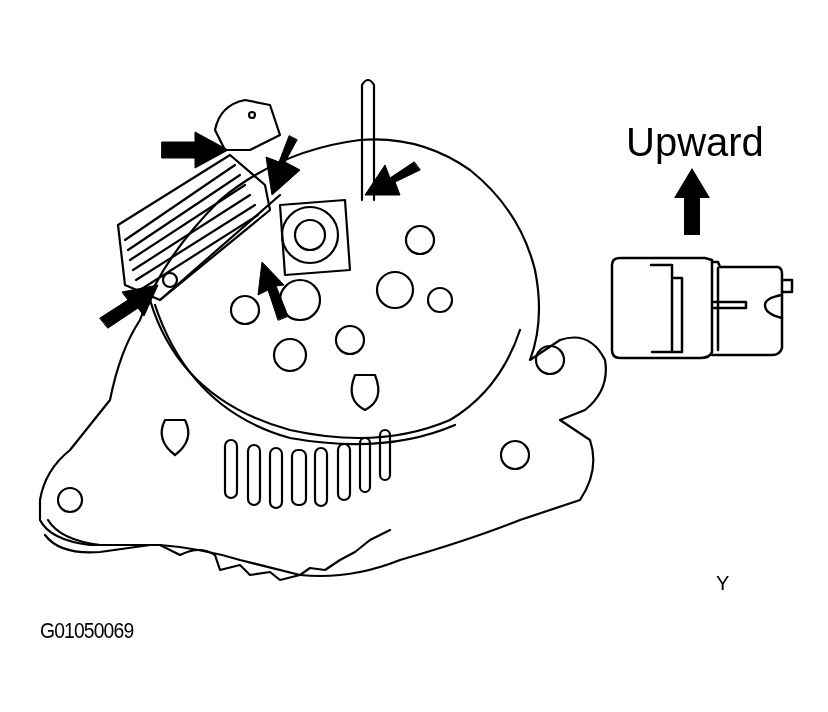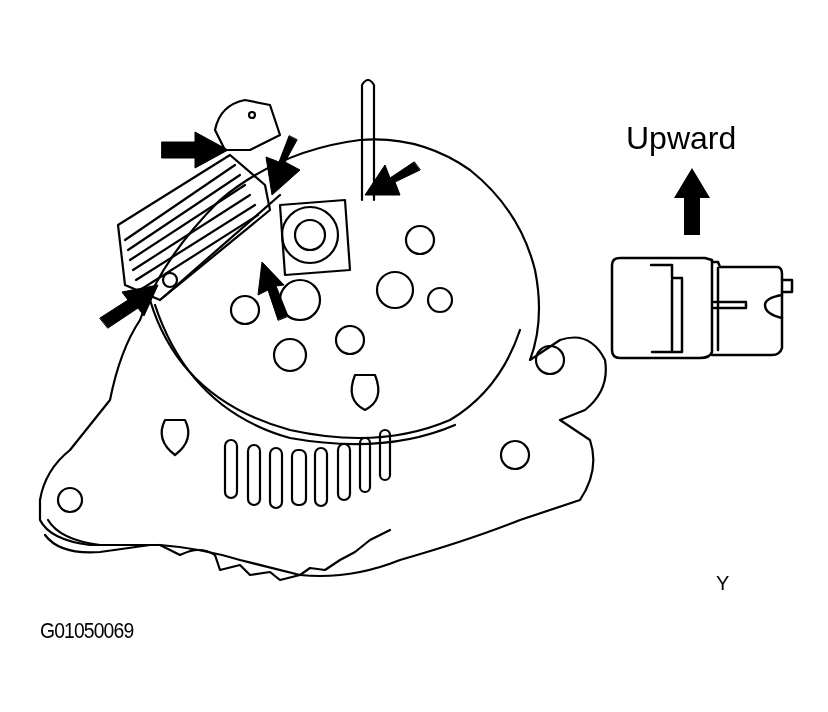--- a/index.html
+++ b/index.html
@@ -1,19 +1,19 @@
 <!DOCTYPE html>
 <html><head>
 <meta charset="utf-8">
 <style>
   html,body{margin:0;padding:0;background:#ffffff;}
   #canvas{position:relative;width:828px;height:712px;background:#ffffff;overflow:hidden;}
   svg{position:absolute;left:0;top:0;}
   .lbl{position:absolute;font-family:"Liberation Sans",sans-serif;color:#000;}
-  #upward-label{left:626px;top:120px;font-size:32px;}
+  #upward-label{left:626px;top:120px;font-size:40px;}
   #figure-id{left:40px;top:618px;font-size:22px;letter-spacing:-1px;transform:scaleX(0.88);transform-origin:left top;}
   #corner-letter{left:716px;top:572px;font-size:20px;}
 </style>
 </head>
 <body>
 
 <div id="canvas">
   <svg width="828" height="712" viewBox="0 0 828 712" fill="none" stroke="#000" stroke-width="2.2" stroke-linejoin="round" stroke-linecap="round">
 
     <g>

